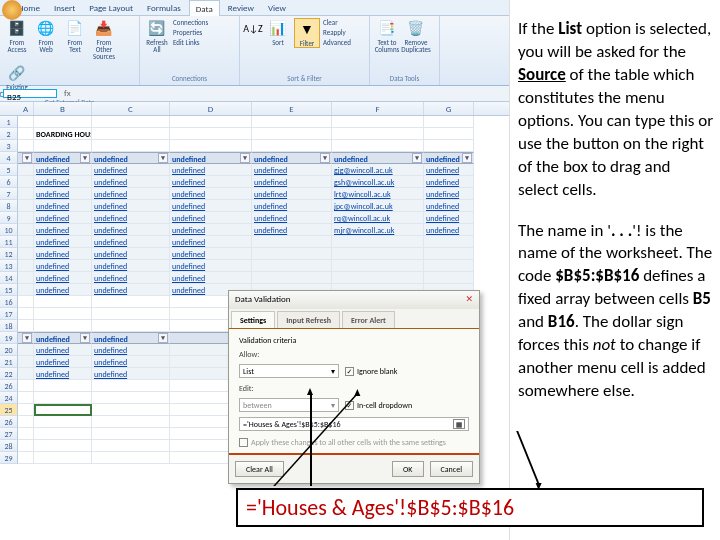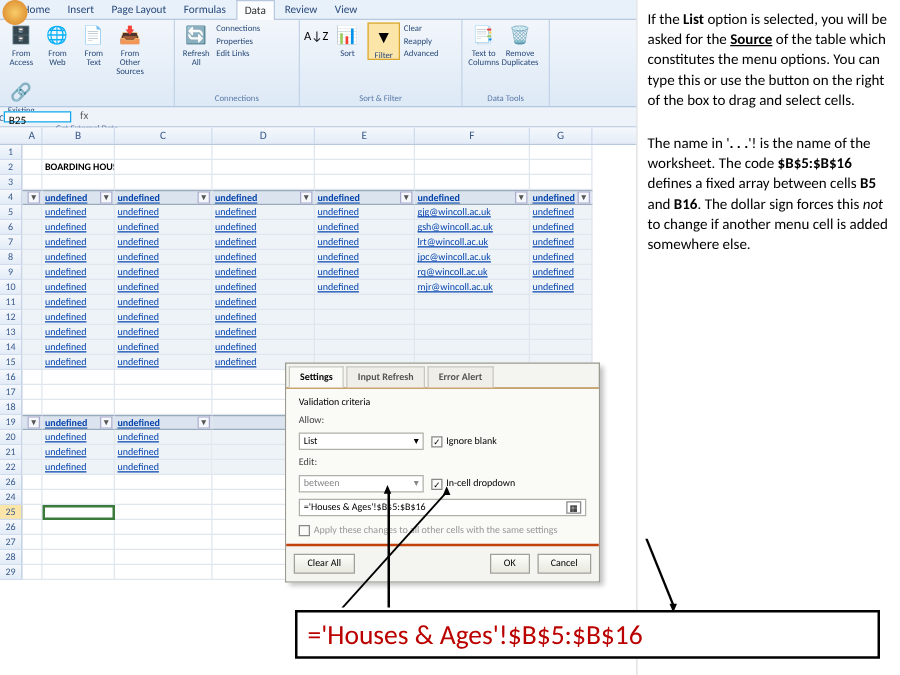--- a/index.html
+++ b/index.html
@@ -48,21 +48,21 @@
   .dlg-row { display: flex; align-items: center; margin-bottom: 5px; gap: 6px; }
   .dlg-label { width: 44px; color: #444; }
   .dlg-select { flex: 1; border: 1px solid #b0b0a8; background: #fff; height: 14px; padding: 0 3px; display:flex; justify-content:space-between; align-items:center; }
   .chk { display: flex; align-items: center; gap: 3px; }
   .chkbox { width: 9px; height: 9px; border: 1px solid #888; display:flex; align-items:center; justify-content:center; font-size:7px; }
   .dlg-src { border: 1px solid #b0b0a8; background: #fff; height: 14px; padding: 0 3px; display:flex; justify-content:space-between; align-items:center; width: 100%; }
   .dlg-foot { display: flex; justify-content: flex-end; gap: 6px; padding: 6px; border-top: 2px solid #c2410c; background:#f4f4f0; }
   .dlg-btn { border: 1px solid #a0a098; background: linear-gradient(#fcfcfa,#e8e8e0); font-size: 8px; padding: 2px 10px; }
   .dlg-clear { float:left; }
   
-  .text-col { position: absolute; left: 518px; top: 8px; width: 196px; font-size: 12px; line-height: 1.35; color: #000; }
+  .text-col { position: absolute; left: 518px; top: 18px; width: 196px; font-size: 17px; line-height: 1.35; color: #000; }
   .text-col p { margin-bottom: 18px; }
   .text-col b { font-weight: 700; }
   .text-col u { text-decoration: underline; }
   .text-col em { font-style: italic; }
   .formula-big { position: absolute; left: 236px; top: 488px; width: 468px; border: 2px solid #000; padding: 4px 8px; font-size: 22px; color: #b00; background: #fff; }
   
   .arrow { position: absolute; width: 1.5px; background: #000; z-index: 6; }
   .arrow::after { content: ""; position: absolute; left: -3px; width: 0; height: 0; border-left: 3.5px solid transparent; border-right: 3.5px solid transparent; }
   .arr1 { left: 310px; top: 393px; height: 93px; }
   .arr1::after { top: -5px; border-bottom: 7px solid #000; }
@@ -464,20 +464,24 @@
           <div class="cell cD"></div>
           <div class="cell cE"></div>
           <div class="cell cF"></div>
           <div class="cell cG"></div>
         </div>
       </div>
   </div>
 </div>
 
 <div class="dialog">
+  <div class="dlg-title">
+    <span>Data Validation</span>
+    <span style="color:#c33">✕</span>
+  </div>
   <div class="dlg-tabs">
     <span class="active">Settings</span>
     <span>Input Refresh</span>
     <span>Error Alert</span>
   </div>
   <div class="dlg-body">
     <div style="margin-bottom:4px">Validation criteria</div>
     <div class="dlg-row">
       <div class="dlg-label">Allow:</div>
       <div style="flex:1"></div>

